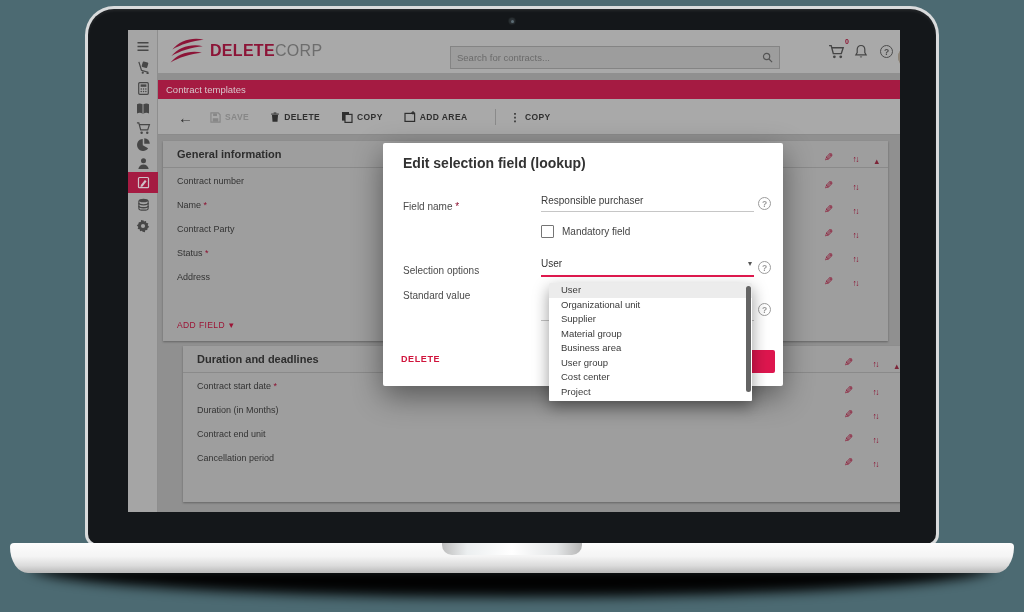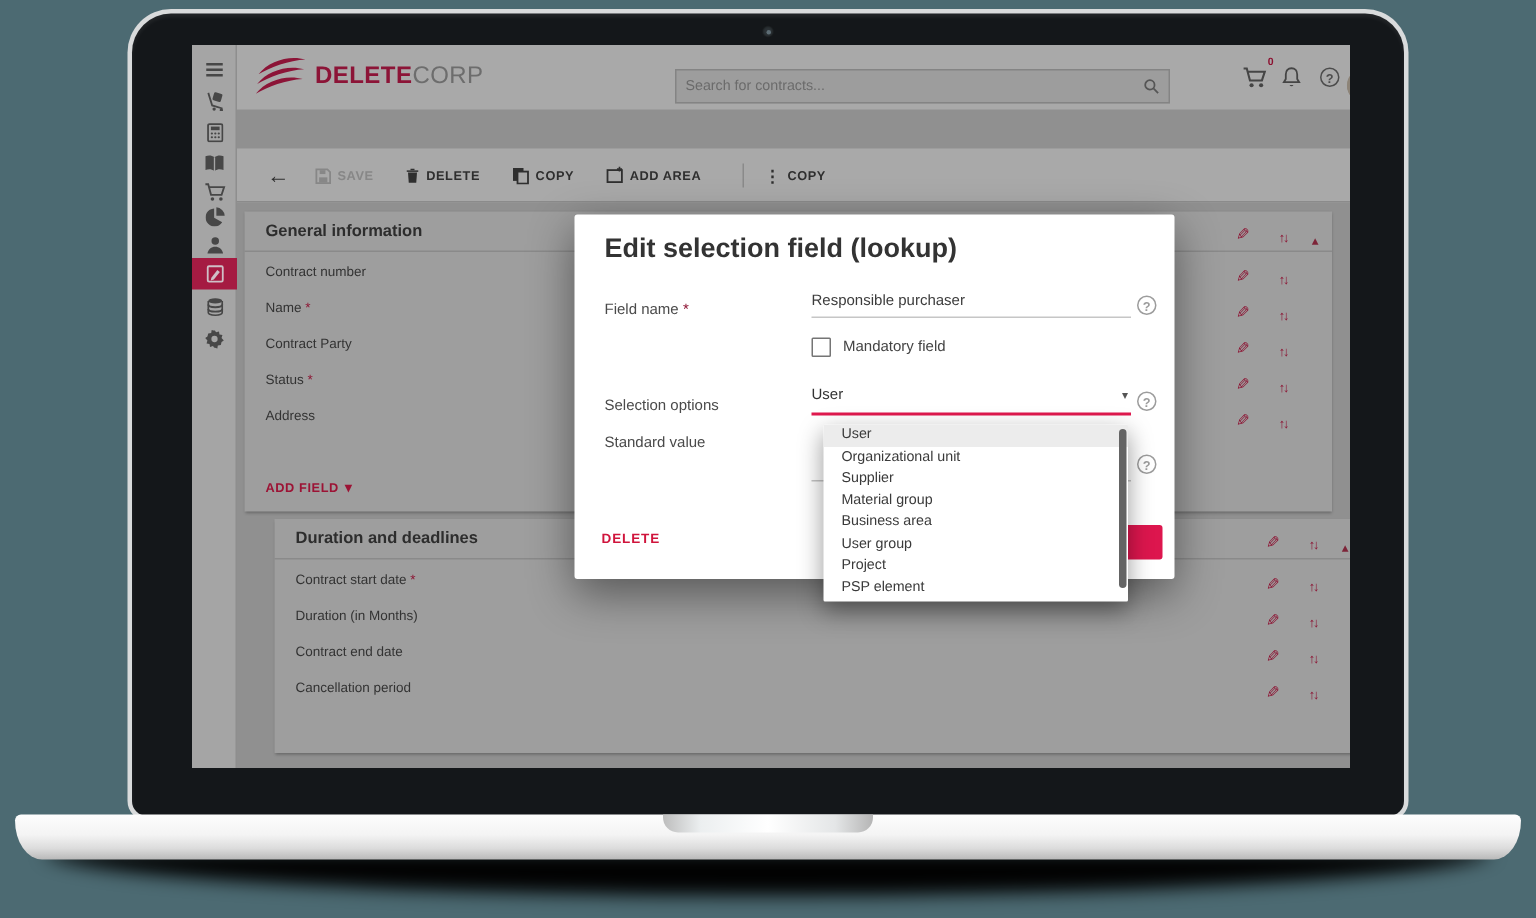--- a/index.html
+++ b/index.html
@@ -64,27 +64,27 @@
   .card-head{position:relative;height:27px;border-bottom:1px solid #8a8a8a;}
   .card-title{position:absolute;left:14px;top:0;line-height:27px;font-size:11px;font-weight:bold;color:#2d2d2d;}
   .row-ico{position:absolute;color:#8c1030;cursor:default;}
   .pencil-gly{display:inline-block;transform:scaleX(-1);font-size:11px;font-style:normal;}
   .sort-gly{font-size:8.5px;letter-spacing:-1.5px;font-style:normal;font-weight:bold;}
   .caret-gly{font-size:9px;color:#7d2438;font-style:normal;}
   .frows{position:absolute;left:0;top:28px;right:0;}
   .frow{position:relative;height:24px;}
   .frow-label{position:absolute;left:14px;top:0;line-height:24px;font-size:9px;color:#333;}
   .req{color:#8c1030;}
-  .addfield{position:absolute;left:14px;bottom:11px;font-size:8.5px;font-weight:bold;color:#9c1335;letter-spacing:.4px;}
+  .addfield{position:absolute;left:14px;bottom:11px;font-size:8.5px;font-weight:normal;color:#9c1335;letter-spacing:.4px;}
   .addfield .caret-gly{color:#9c1335;margin-left:4px;}
 
   
   .modal{position:absolute;left:383px;top:143px;width:400px;height:243px;background:#ffffff;z-index:20;
          box-shadow:0 10px 30px rgba(0,0,0,.45);border-radius:2px;}
-  .m-title{position:absolute;left:20px;top:12px;font-size:18px;font-weight:bold;color:#333;}
+  .m-title{position:absolute;left:20px;top:12px;font-size:14px;font-weight:bold;color:#333;}
   .m-label{position:absolute;font-size:10px;color:#4a4a4a;}
   .m-input{position:absolute;left:158px;width:213px;font-size:10px;color:#3c3c3c;
            border-bottom:1px solid #c6c6c6;padding-bottom:5px;}
   .m-underline{position:absolute;left:158px;width:213px;height:15px;border-bottom:1px solid #c6c6c6;}
   .m-check{position:absolute;left:158px;top:82px;width:13px;height:13px;border:1.5px solid #757575;border-radius:1px;background:#fff;}
   .m-checklabel{position:absolute;left:179px;top:83px;font-size:10px;color:#444;}
   .m-select{position:absolute;left:158px;top:115px;width:213px;font-size:10px;color:#333;
             border-bottom:2px solid #e0194e;padding-bottom:6px;}
   .m-select .dd-caret{position:absolute;right:2px;top:1px;font-size:8px;color:#555;font-style:normal;}
   .help{position:absolute;width:13px;height:13px;border:1.5px solid #9c9c9c;border-radius:50%;color:#9c9c9c;
@@ -219,20 +219,23 @@
       <div class="hdr-ico help" style="left:722px;top:15px;border-color:#4c4c4c;color:#4c4c4c;">?</div>
       <div class="avatar">
         <svg width="22" height="22" viewBox="0 0 22 22">
             <rect width="22" height="22" fill="#8d8478"></rect>
             <circle cx="11" cy="8" r="4" fill="#5f4634"></circle>
             <path d="M2 22c.8-5 4.6-7.2 9-7.2s8.2 2.2 9 7.2z" fill="#3e4e5e"></path>
           </svg>
       </div>
     </div>
 
+    <div class="pagebar">
+      <span>Contract templates</span>
+    </div>
 
     <div class="toolbar">
       <div class="tb-back">←</div>
       <div class="tb-items">
           <div class="tb-btn disabled">
             <span class="tb-ico">
               <svg width="11" height="11" viewBox="0 0 12 12">
                 <path d="M1 1h8l2 2v8H1z" fill="none" stroke="currentColor" stroke-width="1.3"></path>
                 <rect x="3" y="6.8" width="6" height="3.8" fill="currentColor"></rect>
                 <rect x="3.4" y="1.6" width="4.2" height="2.8" fill="currentColor"></rect>
@@ -327,21 +330,21 @@
               <span class="frow-label">Contract start date<span class="req"> *</span></span>
               <span class="row-ico" style="right: 55px; top: 6px;"><i class="pencil-gly">✎</i></span>
               <span class="row-ico" style="right: 30px; top: 7px;"><i class="sort-gly">↑↓</i></span>
             </div>
             <div class="frow">
               <span class="frow-label">Duration (in Months)</span>
               <span class="row-ico" style="right: 55px; top: 6px;"><i class="pencil-gly">✎</i></span>
               <span class="row-ico" style="right: 30px; top: 7px;"><i class="sort-gly">↑↓</i></span>
             </div>
             <div class="frow">
-              <span class="frow-label">Contract end date</span>
+              <span class="frow-label">Contract end unit</span>
               <span class="row-ico" style="right: 55px; top: 6px;"><i class="pencil-gly">✎</i></span>
               <span class="row-ico" style="right: 30px; top: 7px;"><i class="sort-gly">↑↓</i></span>
             </div>
             <div class="frow">
               <span class="frow-label">Cancellation period</span>
               <span class="row-ico" style="right: 55px; top: 6px;"><i class="pencil-gly">✎</i></span>
               <span class="row-ico" style="right: 30px; top: 7px;"><i class="sort-gly">↑↓</i></span>
             </div>
           </div>
         </div>
@@ -379,19 +382,20 @@
   </div>
 
   <div class="dropdown">
     <div id="dd-options">
         <div class="opt selected">User</div>
         <div class="opt">Organizational unit</div>
         <div class="opt">Supplier</div>
         <div class="opt">Material group</div>
         <div class="opt">Business area</div>
         <div class="opt">User group</div>
+        <div class="opt">Cost center</div>
         <div class="opt">Project</div>
         <div class="opt">PSP element</div>
       </div>
     <div class="dd-scroll"></div>
   </div>
 
 </div>
 
 </body></html>

